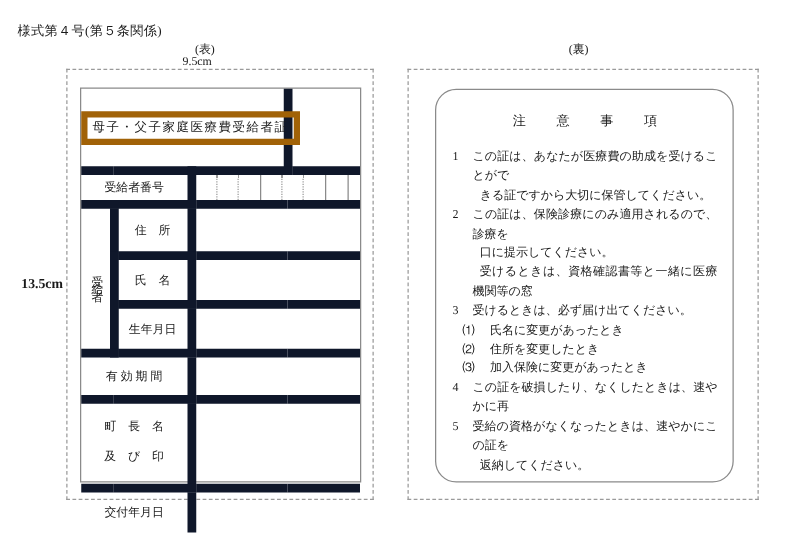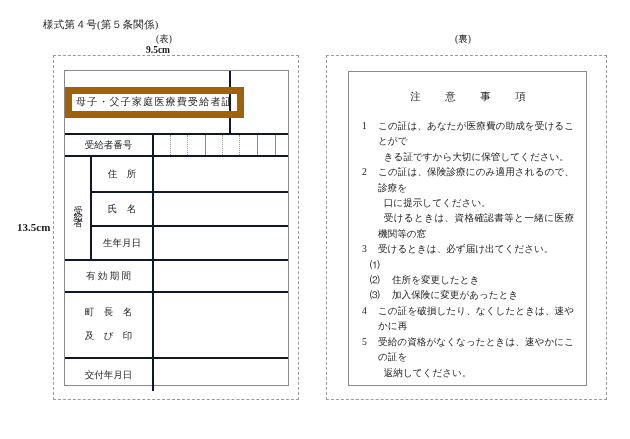--- a/index.html
+++ b/index.html
@@ -17,37 +17,36 @@
   }
 
   
   #form-number {
     position: absolute;
     left: 14px;
     top: 18px;
     font-size: 10.5px;
     letter-spacing: 0.3px;
     white-space: nowrap;
-    margin-left: 29px;
   }
 
   .side-mark {
     position: absolute;
     font-size: 9.5px;
     white-space: nowrap;
   }
   #front-mark { left: 156px; top: 33px; }
   #back-mark  { left: 455px; top: 33px; }
 
   #width-label {
     position: absolute;
     left: 146px;
     top: 45px;
     font-size: 9.5px;
-    font-weight: bold;
+    font-weight: normal;
     white-space: nowrap;
     text-align: center;
   }
   #height-label {
     position: absolute;
     left: 17px;
     top: 221px;
     font-size: 11px;
     font-weight: bold;
     white-space: nowrap;
@@ -63,46 +62,46 @@
   #front-card-outer { left: 53px;  top: 55px; width: 246px; height: 345px; }
   #back-card-outer  { left: 326px; top: 55px; width: 281px; height: 345px; }
 
   .card-inner {
     position: absolute;
     border: 1px solid #8a8a8a;
     box-sizing: border-box;
     background: #fff;
   }
   #front-card-inner { left: 10px; top: 14px; width: 225px; height: 316px; }
-  #back-card-inner  { left: 21px; top: 15px; width: 239px; height: 315px; }
+  #back-card-inner  { left: 21px; top: 15px; width: 239px; height: 315px; border-radius: 17px; }
 
   
   #front-table {
     width: 100%;
     height: 100%;
     border-collapse: collapse;
     table-layout: fixed;
   }
   #front-table td {
-    border: 2px solid #0f172a;
+    border: 7px solid #0f172a;
     font-size: 9.5px;
     padding: 0;
     text-align: center;
     vertical-align: middle;
     color: #1a1a1a;
   }
   .no-top    { border-top: 0 !important; }
   .no-left   { border-left: 0 !important; }
   .no-right  { border-right: 0 !important; }
   .no-bottom { border-bottom: 0 !important; }
 
   .title-cell { height: 62px; }
   .title-box {
     display: inline-block;
-    border: 7px solid #a16207;
+    border: 5px solid #a16207;
     padding: 1px 4px 2px 4px;
     font-size: 10px;
     letter-spacing: 1.2px;
     white-space: nowrap;
   }
 
   .vertical-label {
     writing-mode: vertical-rl;
     text-orientation: upright;
     letter-spacing: 6px;
@@ -288,20 +287,21 @@
 
       <div class="note-item">
         <span class="note-num">3</span>
         <span class="note-body">
           <span>受けるときは、必ず届け出てください。</span>
         </span>
       </div>
 
       <div class="sub-item">
         <span class="sub-num">⑴</span>
+        <span>氏名に変更があったとき</span>
       </div>
       <div class="sub-item">
         <span class="sub-num">⑵</span>
         <span>住所を変更したとき</span>
       </div>
       <div class="sub-item">
         <span class="sub-num">⑶</span>
         <span>加入保険に変更があったとき</span>
       </div>
 

